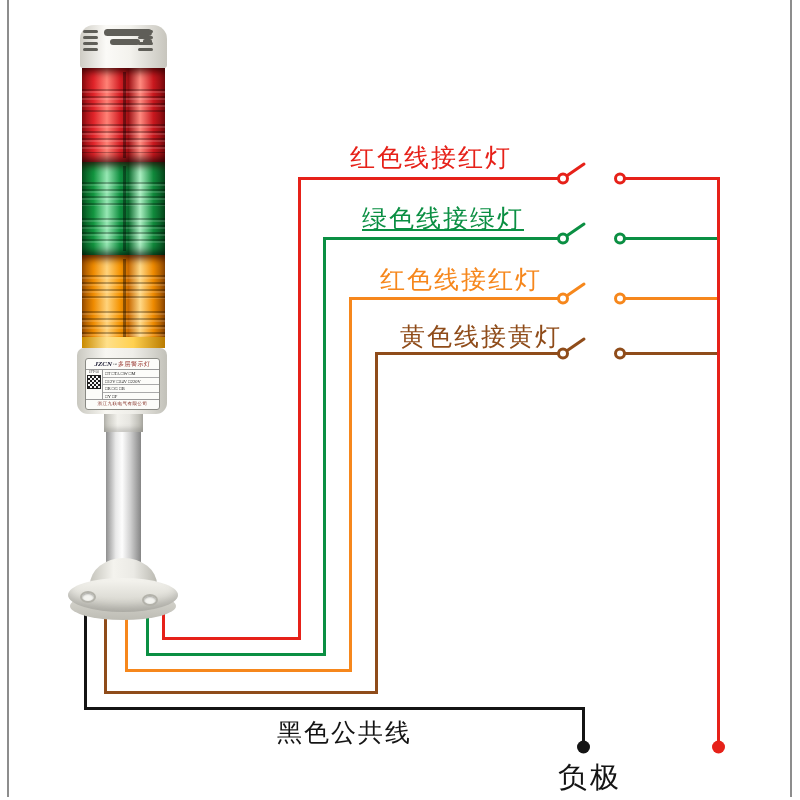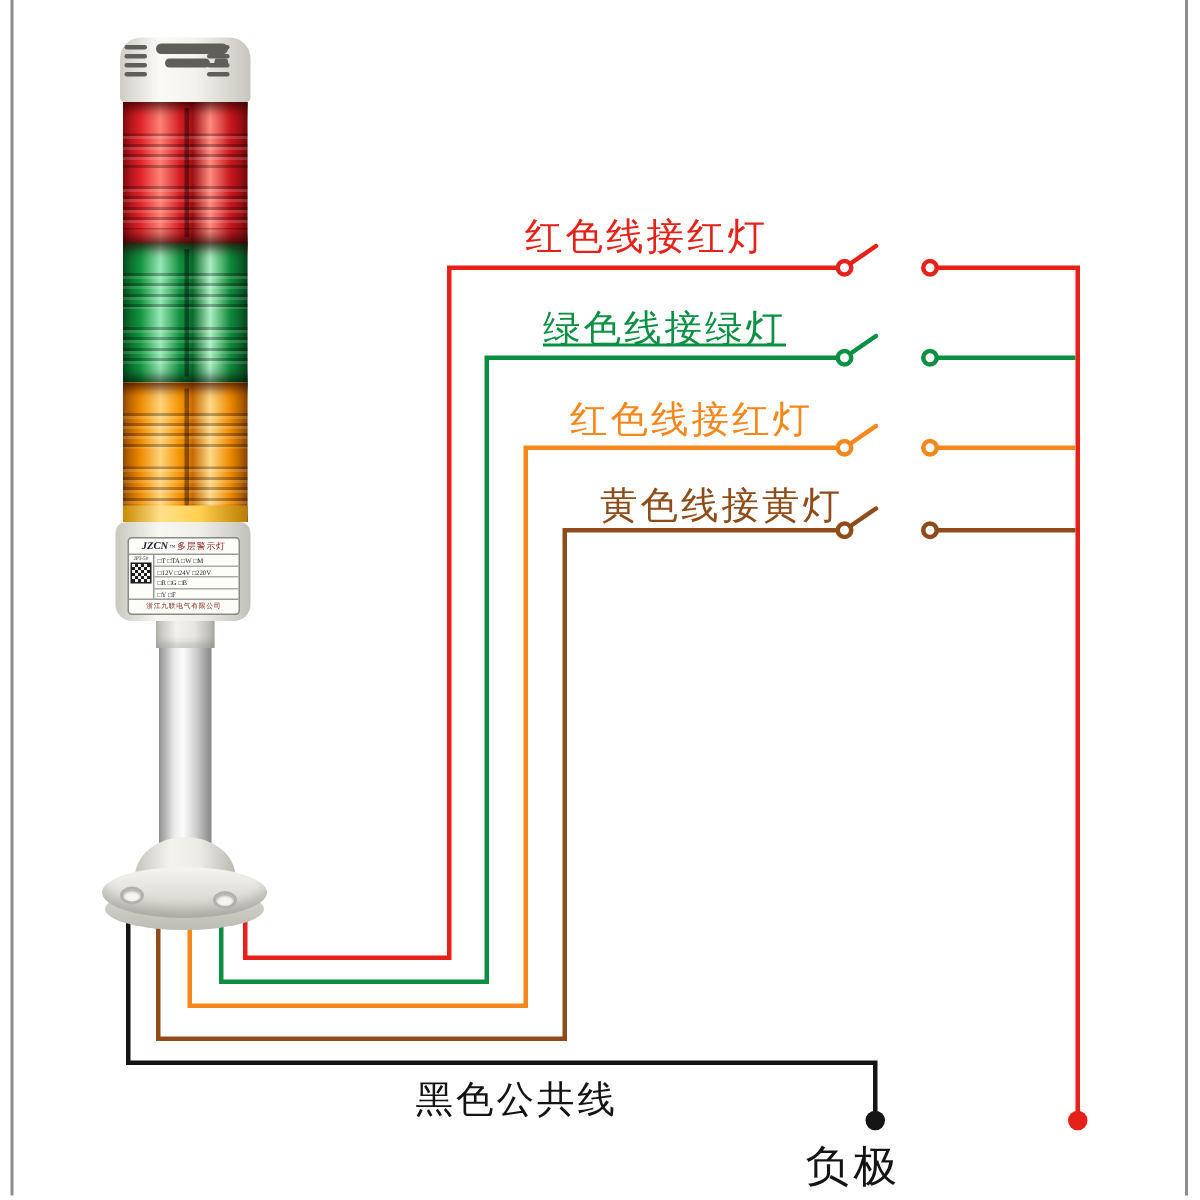--- a/index.html
+++ b/index.html
@@ -124,21 +124,21 @@
 
     <circle class="d-black" cx="583.5" cy="747" r="6.5"></circle>
     <circle class="d-red" cx="718.5" cy="747" r="6.5"></circle>
   </svg>
 
   <div class="lbl lbl-red" style="left:350px;top:141px;">红色线接红灯</div>
   <div class="lbl lbl-green" style="left:362px;top:202px;">绿色线接绿灯</div>
   <div class="lbl lbl-orange" style="left:380px;top:263px;">红色线接红灯</div>
   <div class="lbl lbl-brown" style="left:400px;top:320px;">黄色线接黄灯</div>
   <div class="lbl lbl-black" style="left:277px;top:716px;">黑色公共线</div>
-  <div class="pole-lbl lbl-black" style="left:537px;top:758px;font-family:Liberation Serif, serif;">负极</div>
+  <div class="pole-lbl lbl-black" style="left:558px;top:758px;font-family:Liberation Serif, serif;">负极</div>
 
   <div>
     <div class="abs" id="cap">
       <div class="vent" style="left:3px;top:5px;width:15px;height:3px;"></div>
       <div class="vent" style="left:3px;top:11px;width:15px;height:3px;"></div>
       <div class="vent" style="left:3px;top:17px;width:15px;height:3px;"></div>
       <div class="vent" style="left:3px;top:23px;width:15px;height:3px;"></div>
       <div class="vent" style="left:58px;top:5px;width:15px;height:3px;"></div>
       <div class="vent" style="left:58px;top:11px;width:15px;height:3px;"></div>
       <div class="vent" style="left:58px;top:17px;width:15px;height:3px;"></div>

